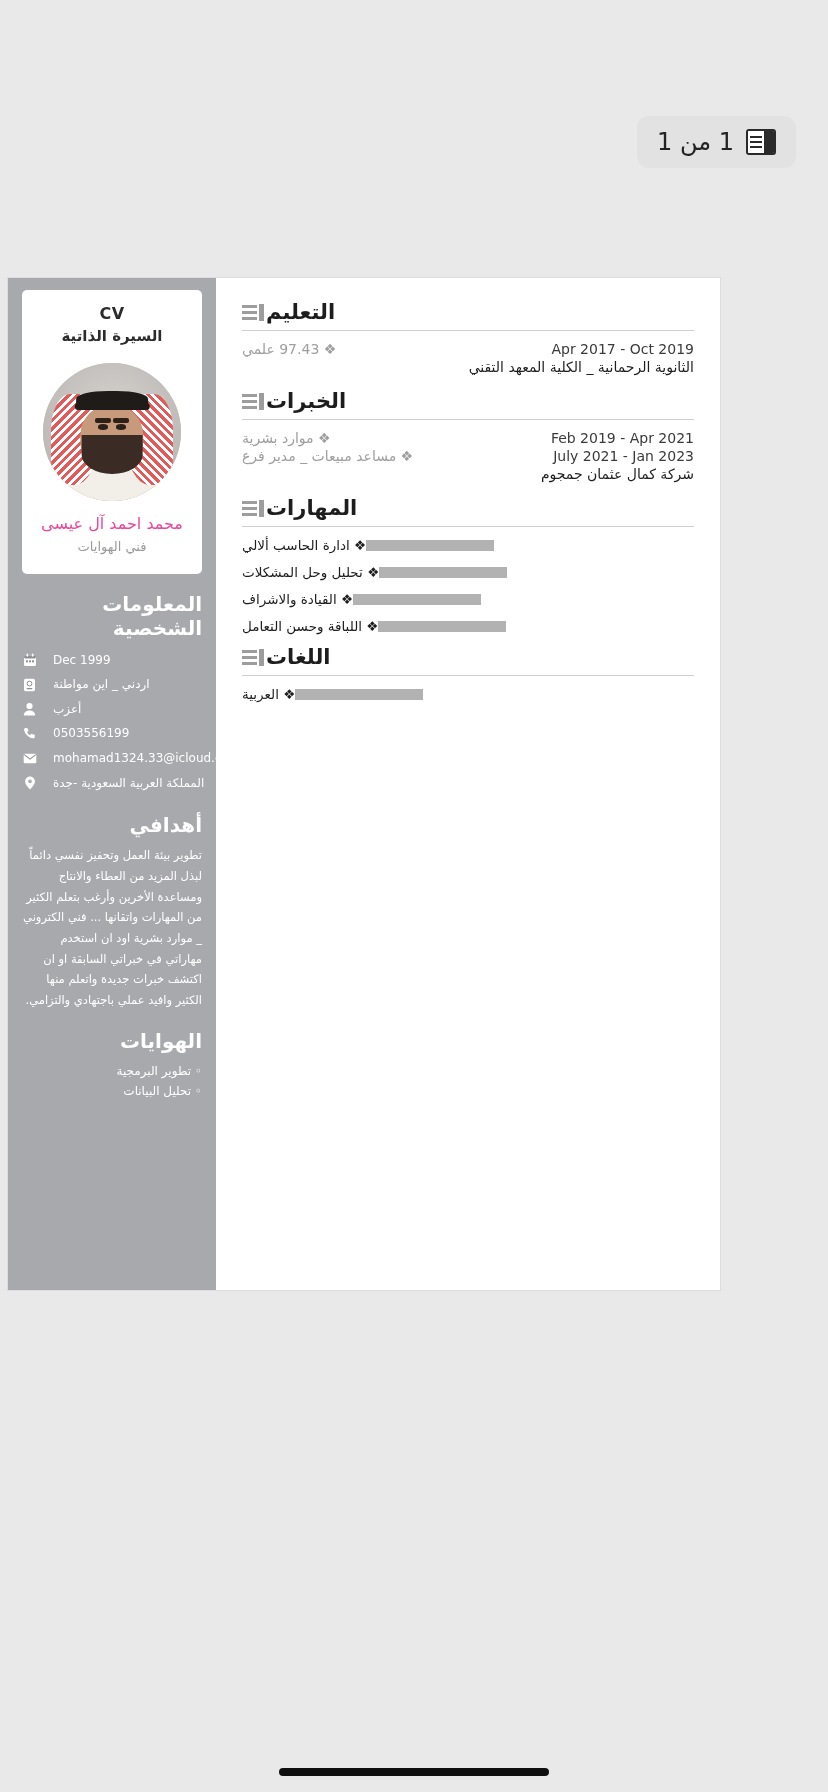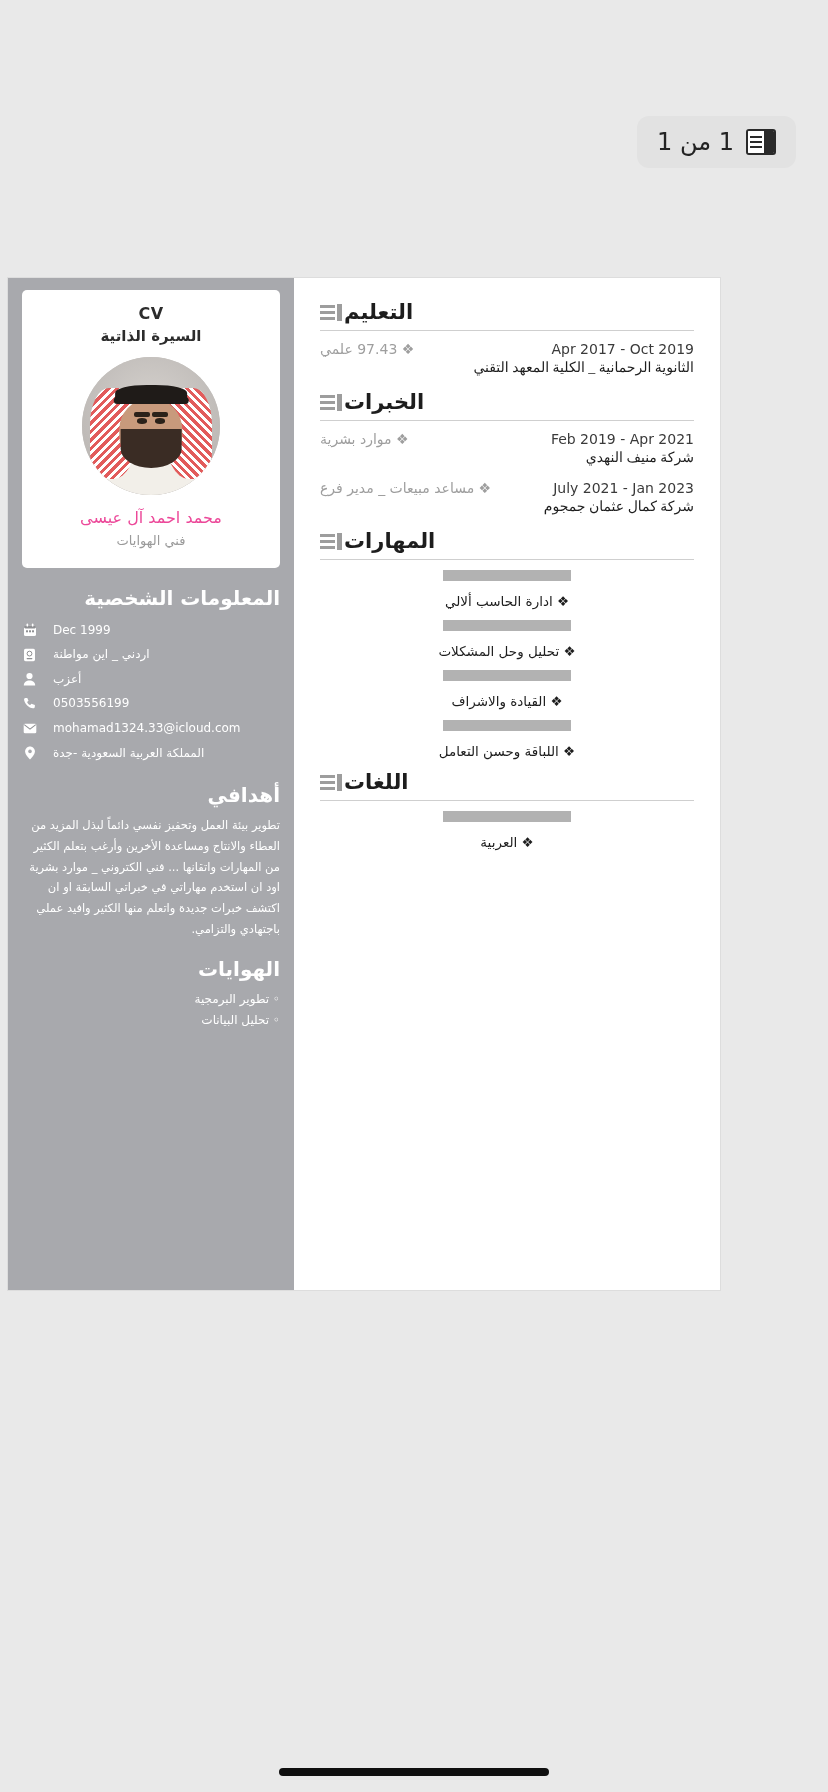--- a/index.html
+++ b/index.html
@@ -73,21 +73,21 @@
     height: 1012px;
     background: #ffffff;
     box-shadow: 0 0 0 1px #dddddd;
     display: flex;
     flex-direction: row-reverse;
     box-sizing: border-box;
   }
 
   
   .side {
-    width: 286px;
+    width: 208px;
     background: #a8a9ad;
     color: #ffffff;
     box-sizing: border-box;
     padding: 12px 14px 20px 14px;
     display: flex;
     flex-direction: column;
     align-items: stretch;
     text-align: right;
   }
   .card {
@@ -102,21 +102,21 @@
     font-weight: bold;
     color: #2c2c2c;
     letter-spacing: 0.5px;
     line-height: 1.3;
   }
   .card .cv-ar {
     font-size: 15px;
     font-weight: bold;
     color: #2c2c2c;
     line-height: 1.5;
-    margin-bottom: 10px;
+    margin-bottom: 16px;
   }
   .photo-wrap {
     width: 138px;
     height: 138px;
     margin: 4px auto 10px auto;
     border-radius: 50%;
     overflow: hidden;
     position: relative;
     background: #c9c6c3;
   }
@@ -270,29 +270,27 @@
     font-size: 14px;
     color: #9e9e9e;
     direction: rtl;
   }
   .org {
     font-size: 14px;
     color: #1d1d1d;
     text-align: right;
     margin-bottom: 14px;
     direction: rtl;
-    font-family: Liberation Serif, serif;
   }
   .skill-row {
     display: flex;
-    flex-direction: column;
+    flex-direction: row;
     align-items: center;
     justify-content: flex-end;
     margin-bottom: 11px;
-    gap: 12px;
   }
   .skill-row .label {
     font-size: 13.5px;
     color: #1d1d1d;
     direction: rtl;
   }
   .bar {
     width: 128px;
     height: 11px;
     background: #b2b2b2;
@@ -462,21 +460,20 @@
           </div>
       </div>
       <div class="t">الخبرات</div>
     </div>
     <div class="rule"></div>
 
     <div class="entry">
       <div class="date">Feb 2019 - Apr 2021</div>
       <div class="title">❖ موارد بشرية</div>
     </div>
-    <div class="org">شركة منيف النهدي</div>
 
     <div class="entry">
       <div class="date">July 2021 - Jan 2023</div>
       <div class="title">❖ مساعد مبيعات _ مدير فرع</div>
     </div>
     <div class="org">شركة كمال عثمان جمجوم</div>
 
     <div class="sec-head">
       <div class="list-ico">
         <div class="bar-col"></div>

